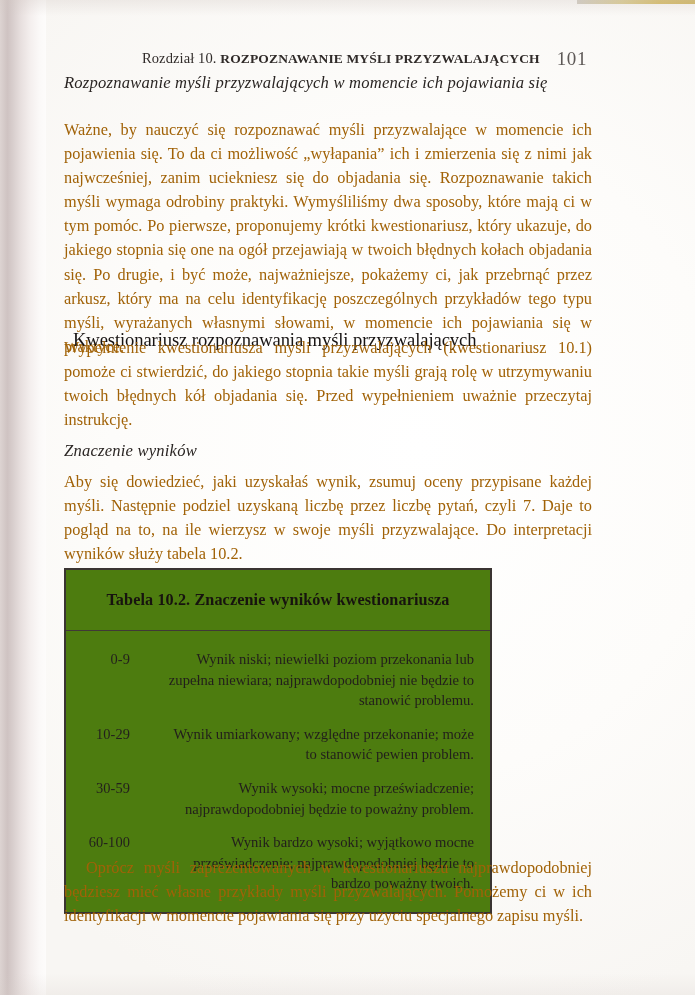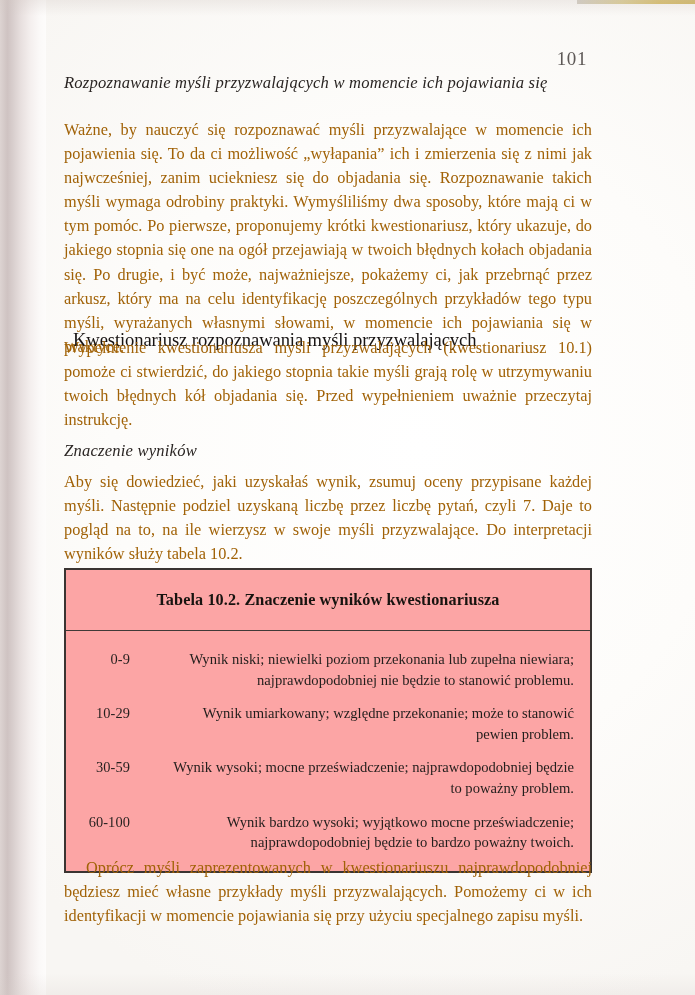--- a/index.html
+++ b/index.html
@@ -132,23 +132,23 @@
     line-height: 24px;
     color: #171312;
     letter-spacing: -0.1px;
   }
 
   
   .tbl {
     position: absolute;
     left: 4px;
     top: 568px;
-    width: 528px;
+    width: 428px;
     border: 2px solid #3a3432;
-    background: #fca5a5;
+    background: #4d7c0f;
     box-sizing: border-box;
     font-family: Liberation Serif, serif;
   }
   .tbl-caption {
     text-align: center;
     font-weight: bold;
     font-size: 16.2px;
     line-height: 20px;
     padding: 20px 10px 20px 10px;
     color: #17130f;
@@ -197,20 +197,21 @@
 <div class="page">
 
   <div class="paper-tint"></div>
   <div class="gutter-shadow"></div>
   <div class="top-strip"></div>
   <div class="edge-vignette"></div>
 
   <div class="content">
 
     <div class="running-head">
+      <span class="rh-chapter"><span>Rozdział 10.</span> <span class="rh-title">ROZPOZNAWANIE MYŚLI PRZYZWALAJĄCYCH</span></span>
       <span class="folio">101</span>
     </div>
 
     <div class="block" style="top:72px;">
       <h3 class="sub-italic">Rozpoznawanie myśli przyzwalających w momencie ich pojawiania się</h3>
     </div>
 
     <div class="block" style="top:118px;">
       <p class="para">Ważne, by nauczyć się rozpoznawać myśli przyzwalające w momencie ich pojawienia się. To da ci możliwość „wyłapania” ich i zmierzenia się z nimi jak najwcześniej, zanim uciekniesz się do objadania się. Rozpoznawanie takich myśli wymaga odrobiny praktyki. Wymyśliliśmy dwa sposoby, które mają ci w tym pomóc. Po pierwsze, proponujemy krótki kwestionariusz, który ukazuje, do jakiego stopnia się one na ogół przejawiają w twoich błędnych kołach objadania się. Po drugie, i być może, najważniejsze, pokażemy ci, jak przebrnąć przez arkusz, który ma na celu identyfikację poszczególnych przykładów tego typu myśli, wyrażanych własnymi słowami, w momencie ich pojawiania się w praktyce.</p>
     </div>

